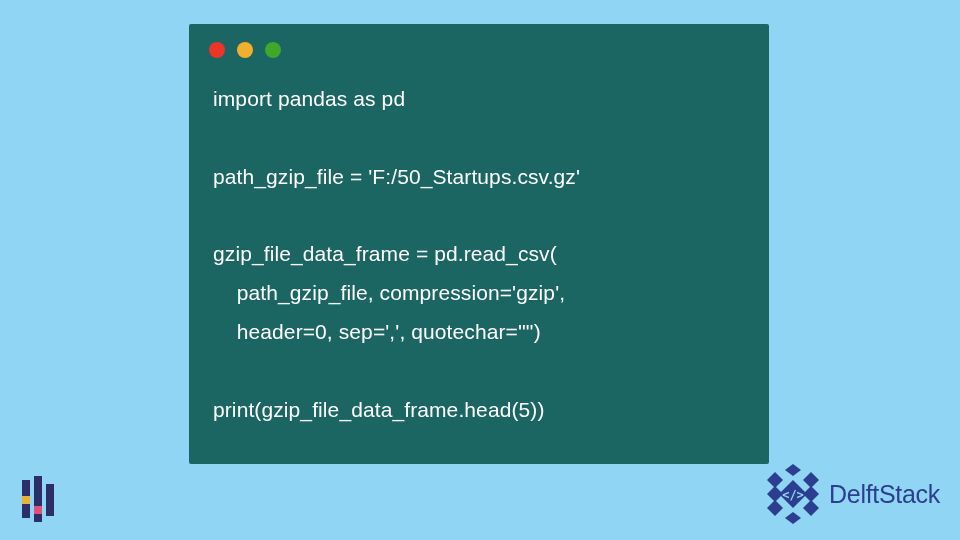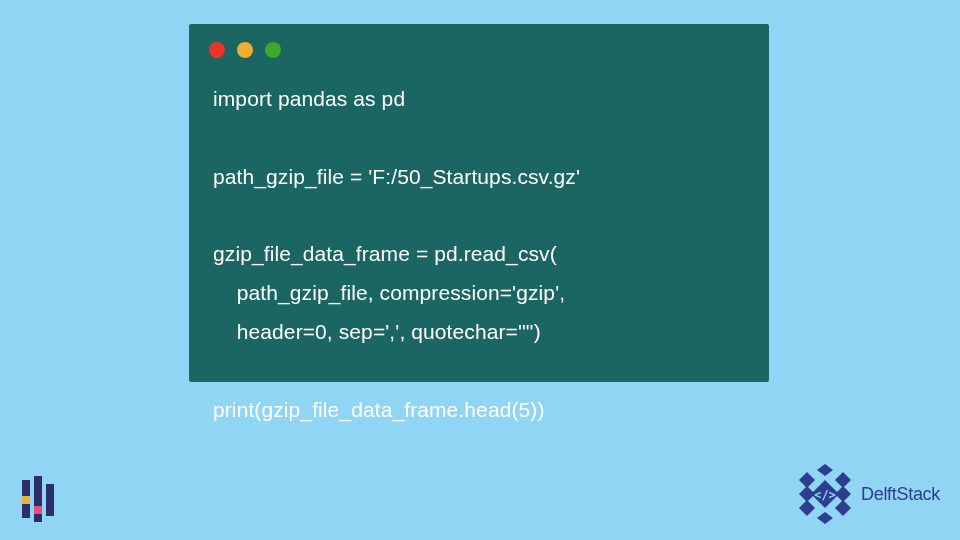--- a/index.html
+++ b/index.html
@@ -12,21 +12,21 @@
       height: 540px;
       background: #90d5f4;
       position: relative;
       font-family: -apple-system, BlinkMacSystemFont, "Segoe UI", sans-serif;
     }
     .code-window {
       position: absolute;
       left: 189px;
       top: 24px;
       width: 580px;
-      height: 358px;
+      height: 440px;
       background: #1b6663;
       border-radius: 2px;
       padding: 18px 24px 24px 24px;
     }
     .traffic-lights {
       display: flex;
       gap: 12px;
       margin-bottom: 22px;
       margin-left: -4px;
     }
@@ -80,21 +80,21 @@
       width: 64px;
       height: 64px;
       position: relative;
     }
     .ds-badge svg {
       width: 100%;
       height: 100%;
     }
     .ds-text {
       color: #2b3e8f;
-      font-size: 18px;
+      font-size: 25px;
       font-weight: 500;
       letter-spacing: -0.3px;
     }
   </style>
 </head>
 <body>
 
 <div class="code-window">
   <div class="traffic-lights">
     <div class="light red"></div>

